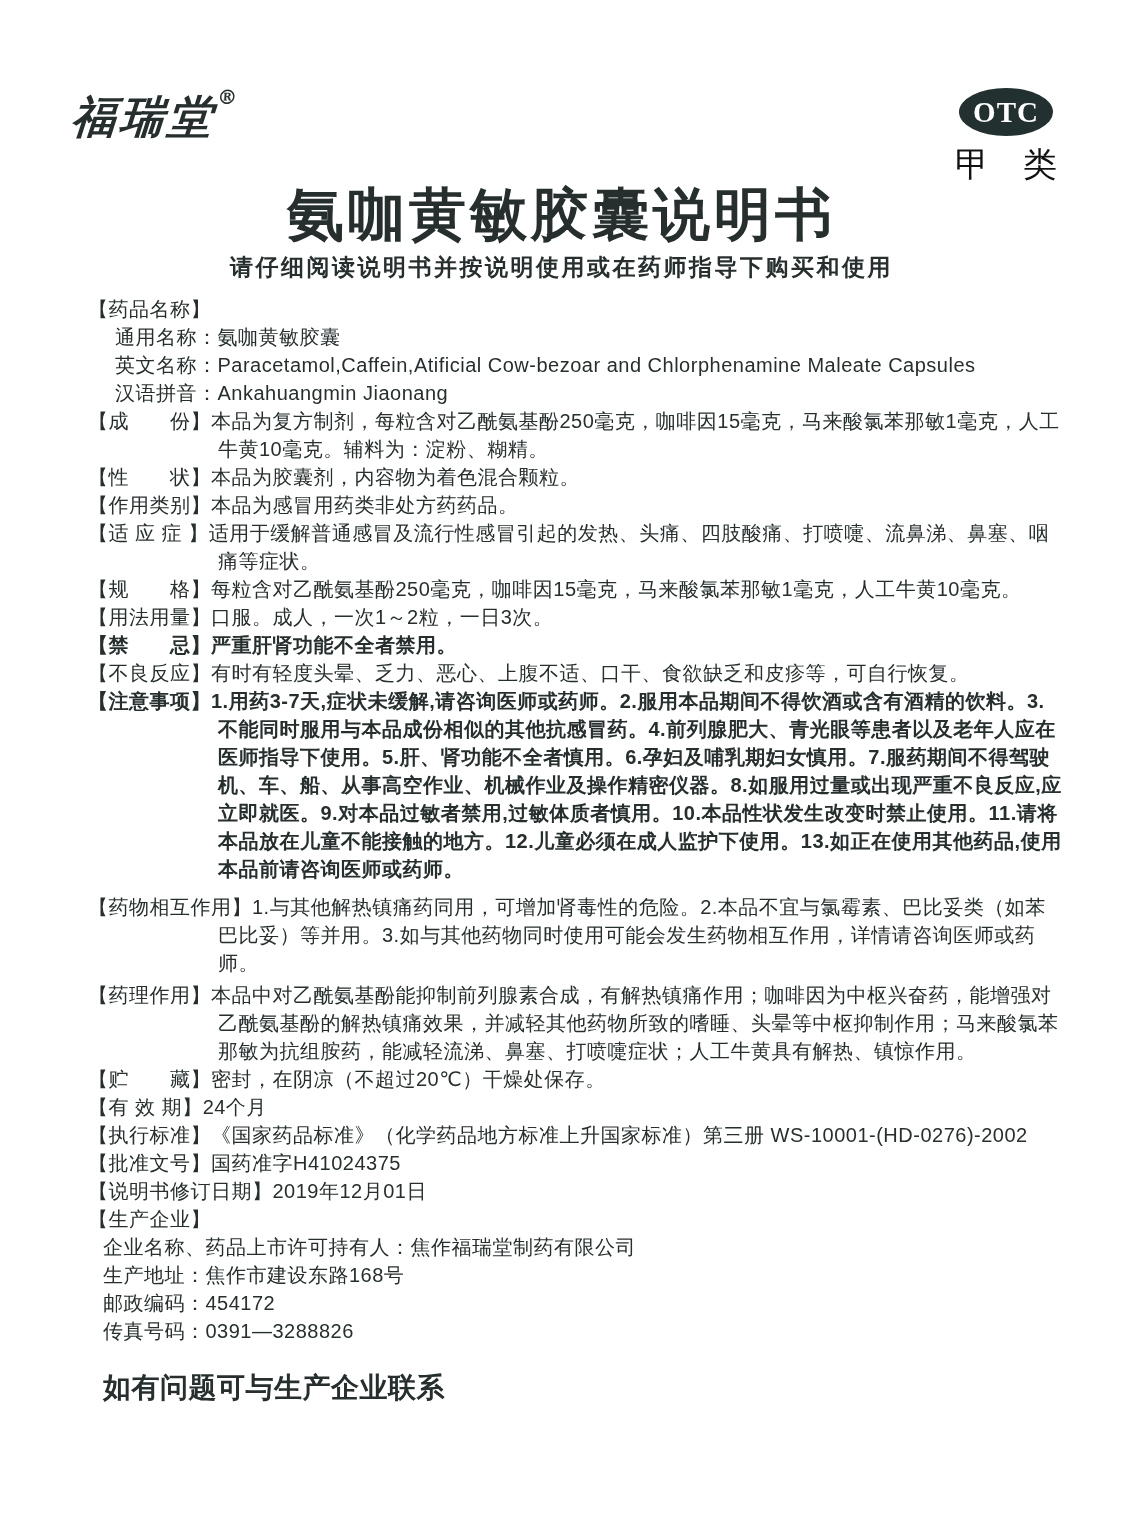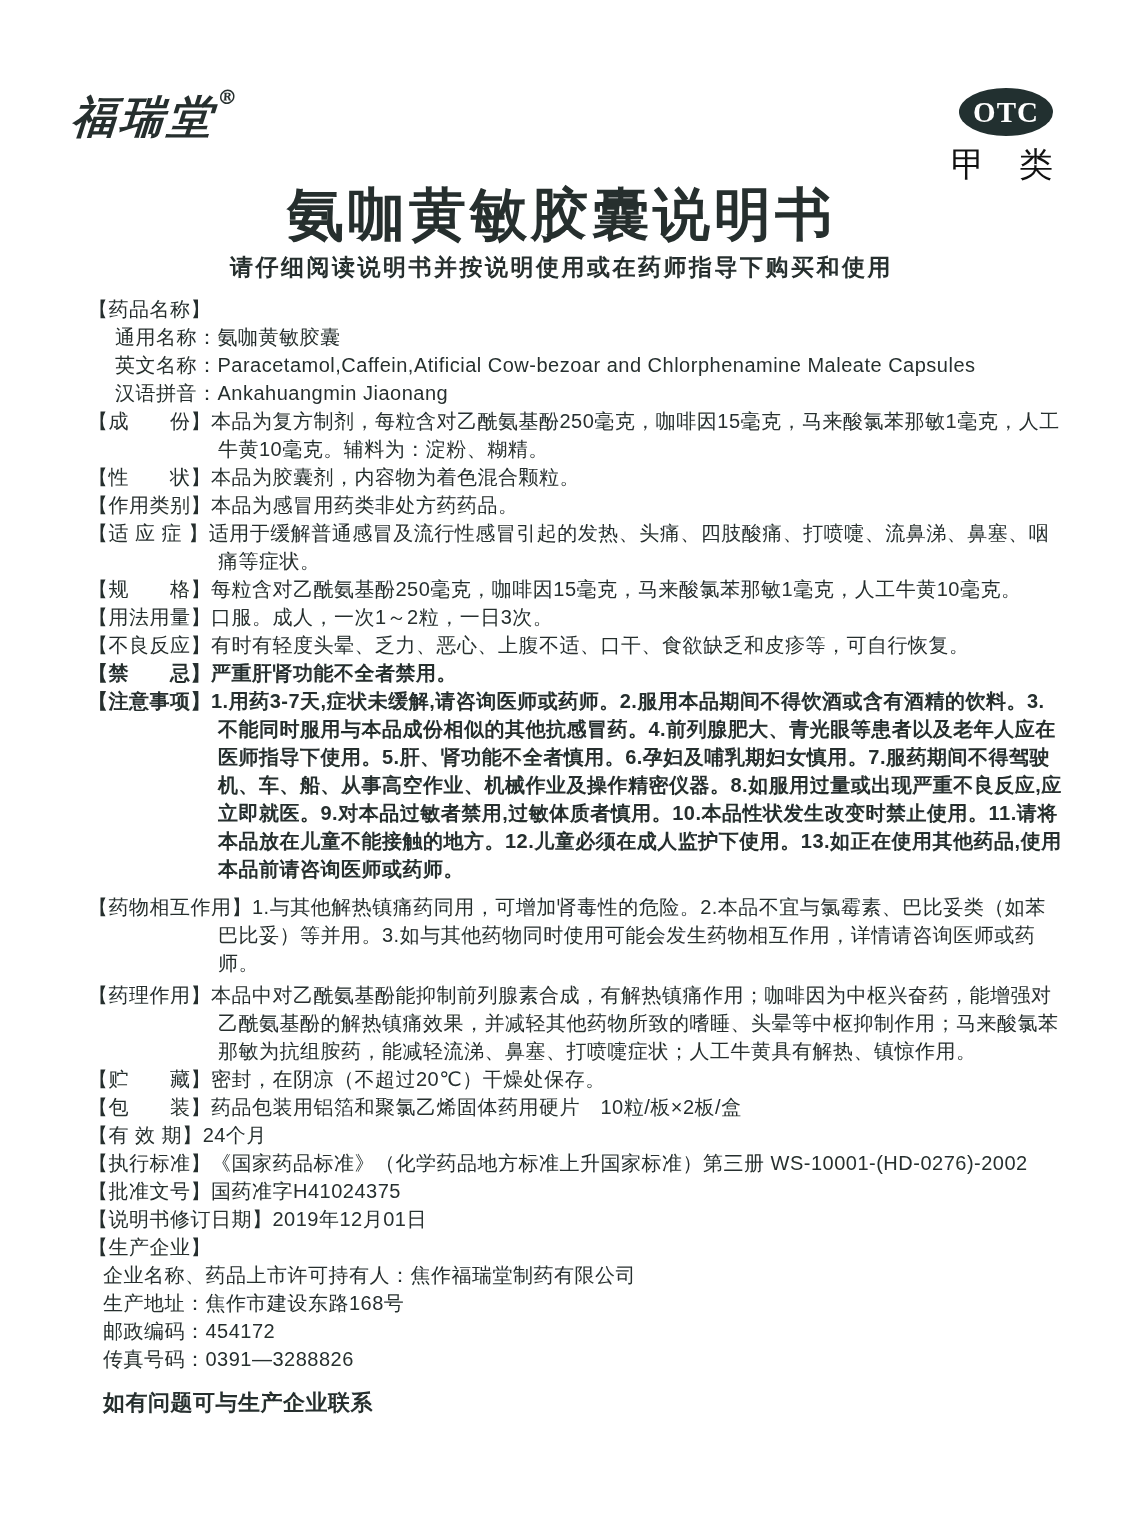--- a/index.html
+++ b/index.html
@@ -29,21 +29,21 @@
     letter-spacing:4px;
     line-height:1.1;
     transform:skewX(-4deg);
   }
   .brand sup {
     font-size:20px;
     font-style:normal;
     letter-spacing:0;
     vertical-align:28px;
   }
-  .otc-wrap { text-align:left; width:110px; }
+  .otc-wrap { text-align:center; width:110px; }
   .otc-ellipse {
     width:94px; height:48px;
     margin:2px auto 0;
     background:var(--badge, #223030);
     border-radius:50%;
     display:flex; align-items:center; justify-content:center;
     color:#ffffff;
     font-family:"Liberation Serif","DejaVu Serif",serif;
     font-weight:bold;
     font-size:29px;
@@ -90,22 +90,22 @@
     padding-left:137px;
     text-indent:-110px;
   }
   .section:last-child .sub {
     padding-left:15px;
     text-indent:0;
   }
   .sections .section:nth-child(11) { margin-top:10px; }
   .sections .section:nth-child(12) { margin-top:4px; }
   .footer-note {
-    margin:16px 60px 0 103px;
-    font-size:22px;
+    margin:29px 60px 0 103px;
+    font-size:28px;
     line-height:28px;
     font-weight:bold;
     letter-spacing:0.5px;
   }
 </style>
 </head>
 <body>
 
 <div class="page">
 
@@ -142,40 +142,37 @@
   </div>
       <div class="section">
     <p class="sec-main"><span class="sec-label">【适 应 症 】</span><span class="sec-text">适用于缓解普通感冒及流行性感冒引起的发热、头痛、四肢酸痛、打喷嚏、流鼻涕、鼻塞、咽痛等症状。</span></p>
   </div>
       <div class="section">
     <p class="sec-main"><span class="sec-label">【规　　格】</span><span class="sec-text">每粒含对乙酰氨基酚250毫克，咖啡因15毫克，马来酸氯苯那敏1毫克，人工牛黄10毫克。</span></p>
   </div>
       <div class="section">
     <p class="sec-main"><span class="sec-label">【用法用量】</span><span class="sec-text">口服。成人，一次1～2粒，一日3次。</span></p>
   </div>
+      <div class="section bold">
+    <p class="sec-main"><span class="sec-label">【禁　　忌】</span><span class="sec-text">严重肝肾功能不全者禁用。</span></p>
+  </div>
       <div class="section">
     <p class="sec-main"><span class="sec-label">【不良反应】</span><span class="sec-text">有时有轻度头晕、乏力、恶心、上腹不适、口干、食欲缺乏和皮疹等，可自行恢复。</span></p>
-  </div>
-      <div class="section bold">
-    <p class="sec-main"><span class="sec-label">【禁　　忌】</span><span class="sec-text">严重肝肾功能不全者禁用。</span></p>
   </div>
       <div class="section bold">
     <p class="sec-main"><span class="sec-label">【注意事项】</span><span class="sec-text">1.用药3-7天,症状未缓解,请咨询医师或药师。2.服用本品期间不得饮酒或含有酒精的饮料。3.不能同时服用与本品成份相似的其他抗感冒药。4.前列腺肥大、青光眼等患者以及老年人应在医师指导下使用。5.肝、肾功能不全者慎用。6.孕妇及哺乳期妇女慎用。7.服药期间不得驾驶机、车、船、从事高空作业、机械作业及操作精密仪器。8.如服用过量或出现严重不良反应,应立即就医。9.对本品过敏者禁用,过敏体质者慎用。10.本品性状发生改变时禁止使用。11.请将本品放在儿童不能接触的地方。12.儿童必须在成人监护下使用。13.如正在使用其他药品,使用本品前请咨询医师或药师。</span></p>
   </div>
       <div class="section">
     <p class="sec-main"><span class="sec-label">【药物相互作用】</span><span class="sec-text">1.与其他解热镇痛药同用，可增加肾毒性的危险。2.本品不宜与氯霉素、巴比妥类（如苯巴比妥）等并用。3.如与其他药物同时使用可能会发生药物相互作用，详情请咨询医师或药师。</span></p>
   </div>
       <div class="section">
     <p class="sec-main"><span class="sec-label">【药理作用】</span><span class="sec-text">本品中对乙酰氨基酚能抑制前列腺素合成，有解热镇痛作用；咖啡因为中枢兴奋药，能增强对乙酰氨基酚的解热镇痛效果，并减轻其他药物所致的嗜睡、头晕等中枢抑制作用；马来酸氯苯那敏为抗组胺药，能减轻流涕、鼻塞、打喷嚏症状；人工牛黄具有解热、镇惊作用。</span></p>
   </div>
       <div class="section">
     <p class="sec-main"><span class="sec-label">【贮　　藏】</span><span class="sec-text">密封，在阴凉（不超过20℃）干燥处保存。</span></p>
-  </div>
-      <div class="section">
-    <p class="sec-main"><span class="sec-label">【包　　装】</span><span class="sec-text">药品包装用铝箔和聚氯乙烯固体药用硬片　10粒/板×2板/盒</span></p>
   </div>
       <div class="section">
     <p class="sec-main"><span class="sec-label">【有 效 期】</span><span class="sec-text">24个月</span></p>
   </div>
       <div class="section">
     <p class="sec-main"><span class="sec-label">【执行标准】</span><span class="sec-text">《国家药品标准》（化学药品地方标准上升国家标准）第三册 WS-10001-(HD-0276)-2002</span></p>
   </div>
       <div class="section">
     <p class="sec-main"><span class="sec-label">【批准文号】</span><span class="sec-text">国药准字H41024375</span></p>
   </div>

